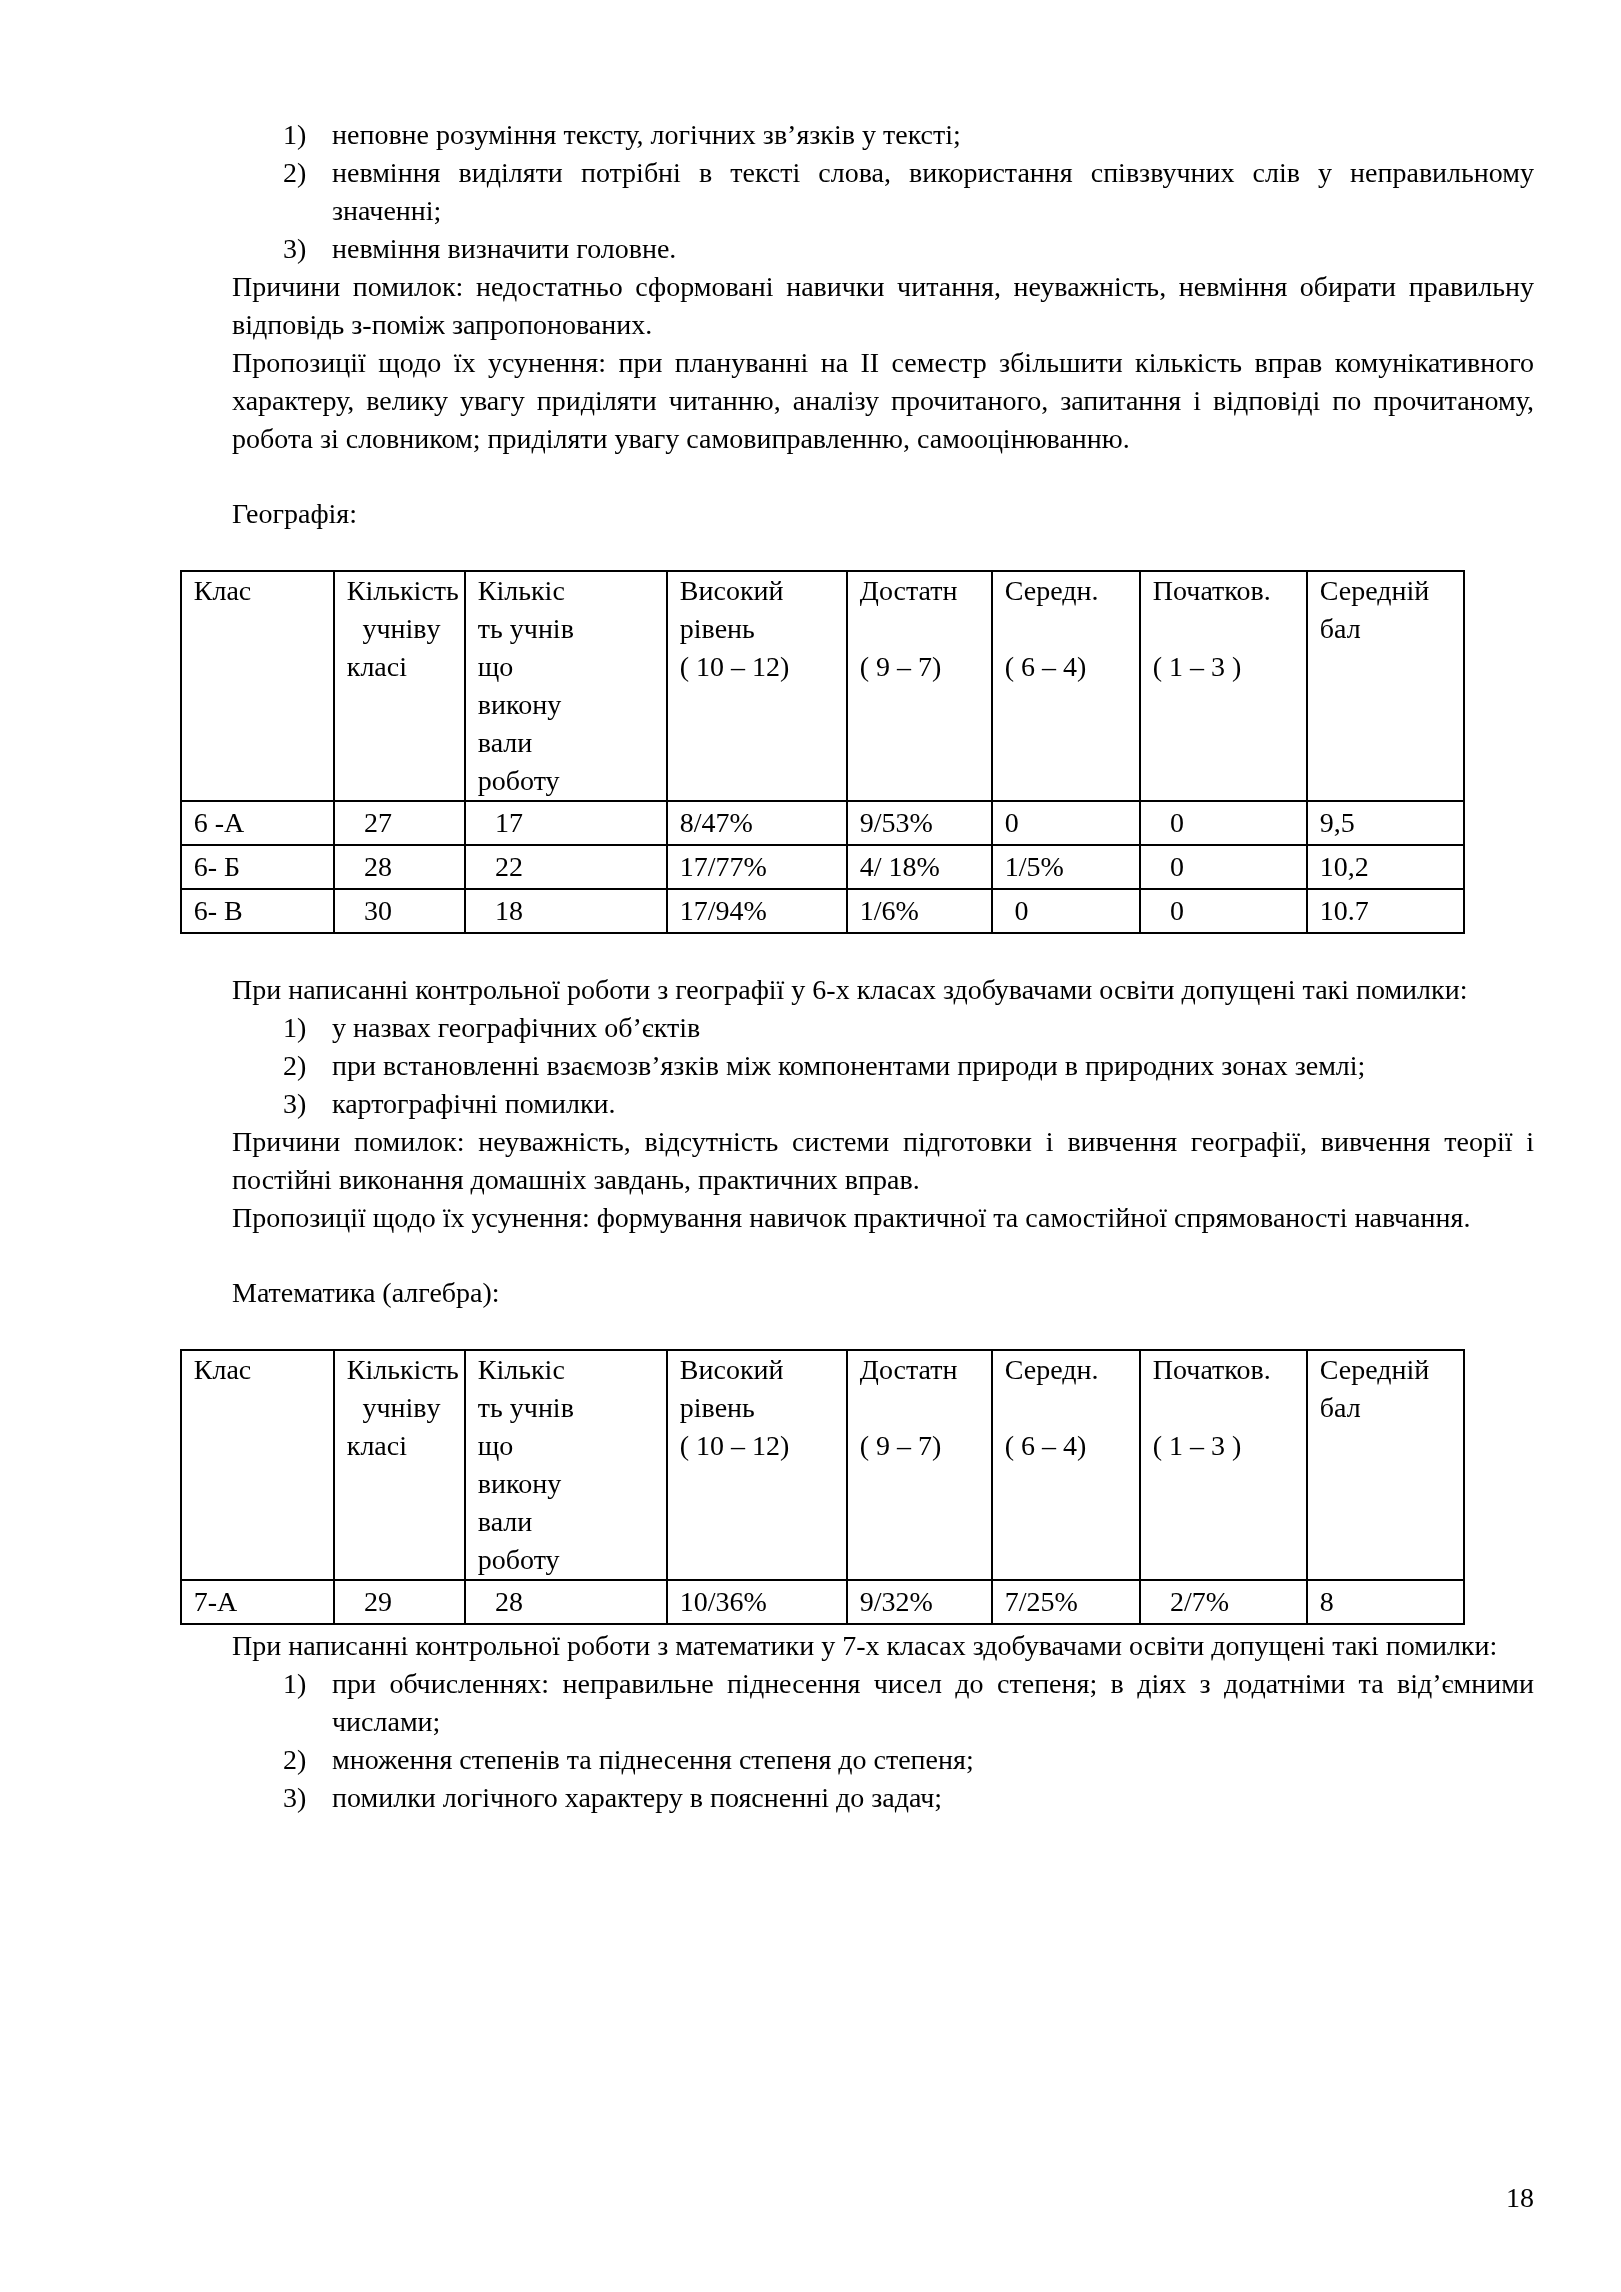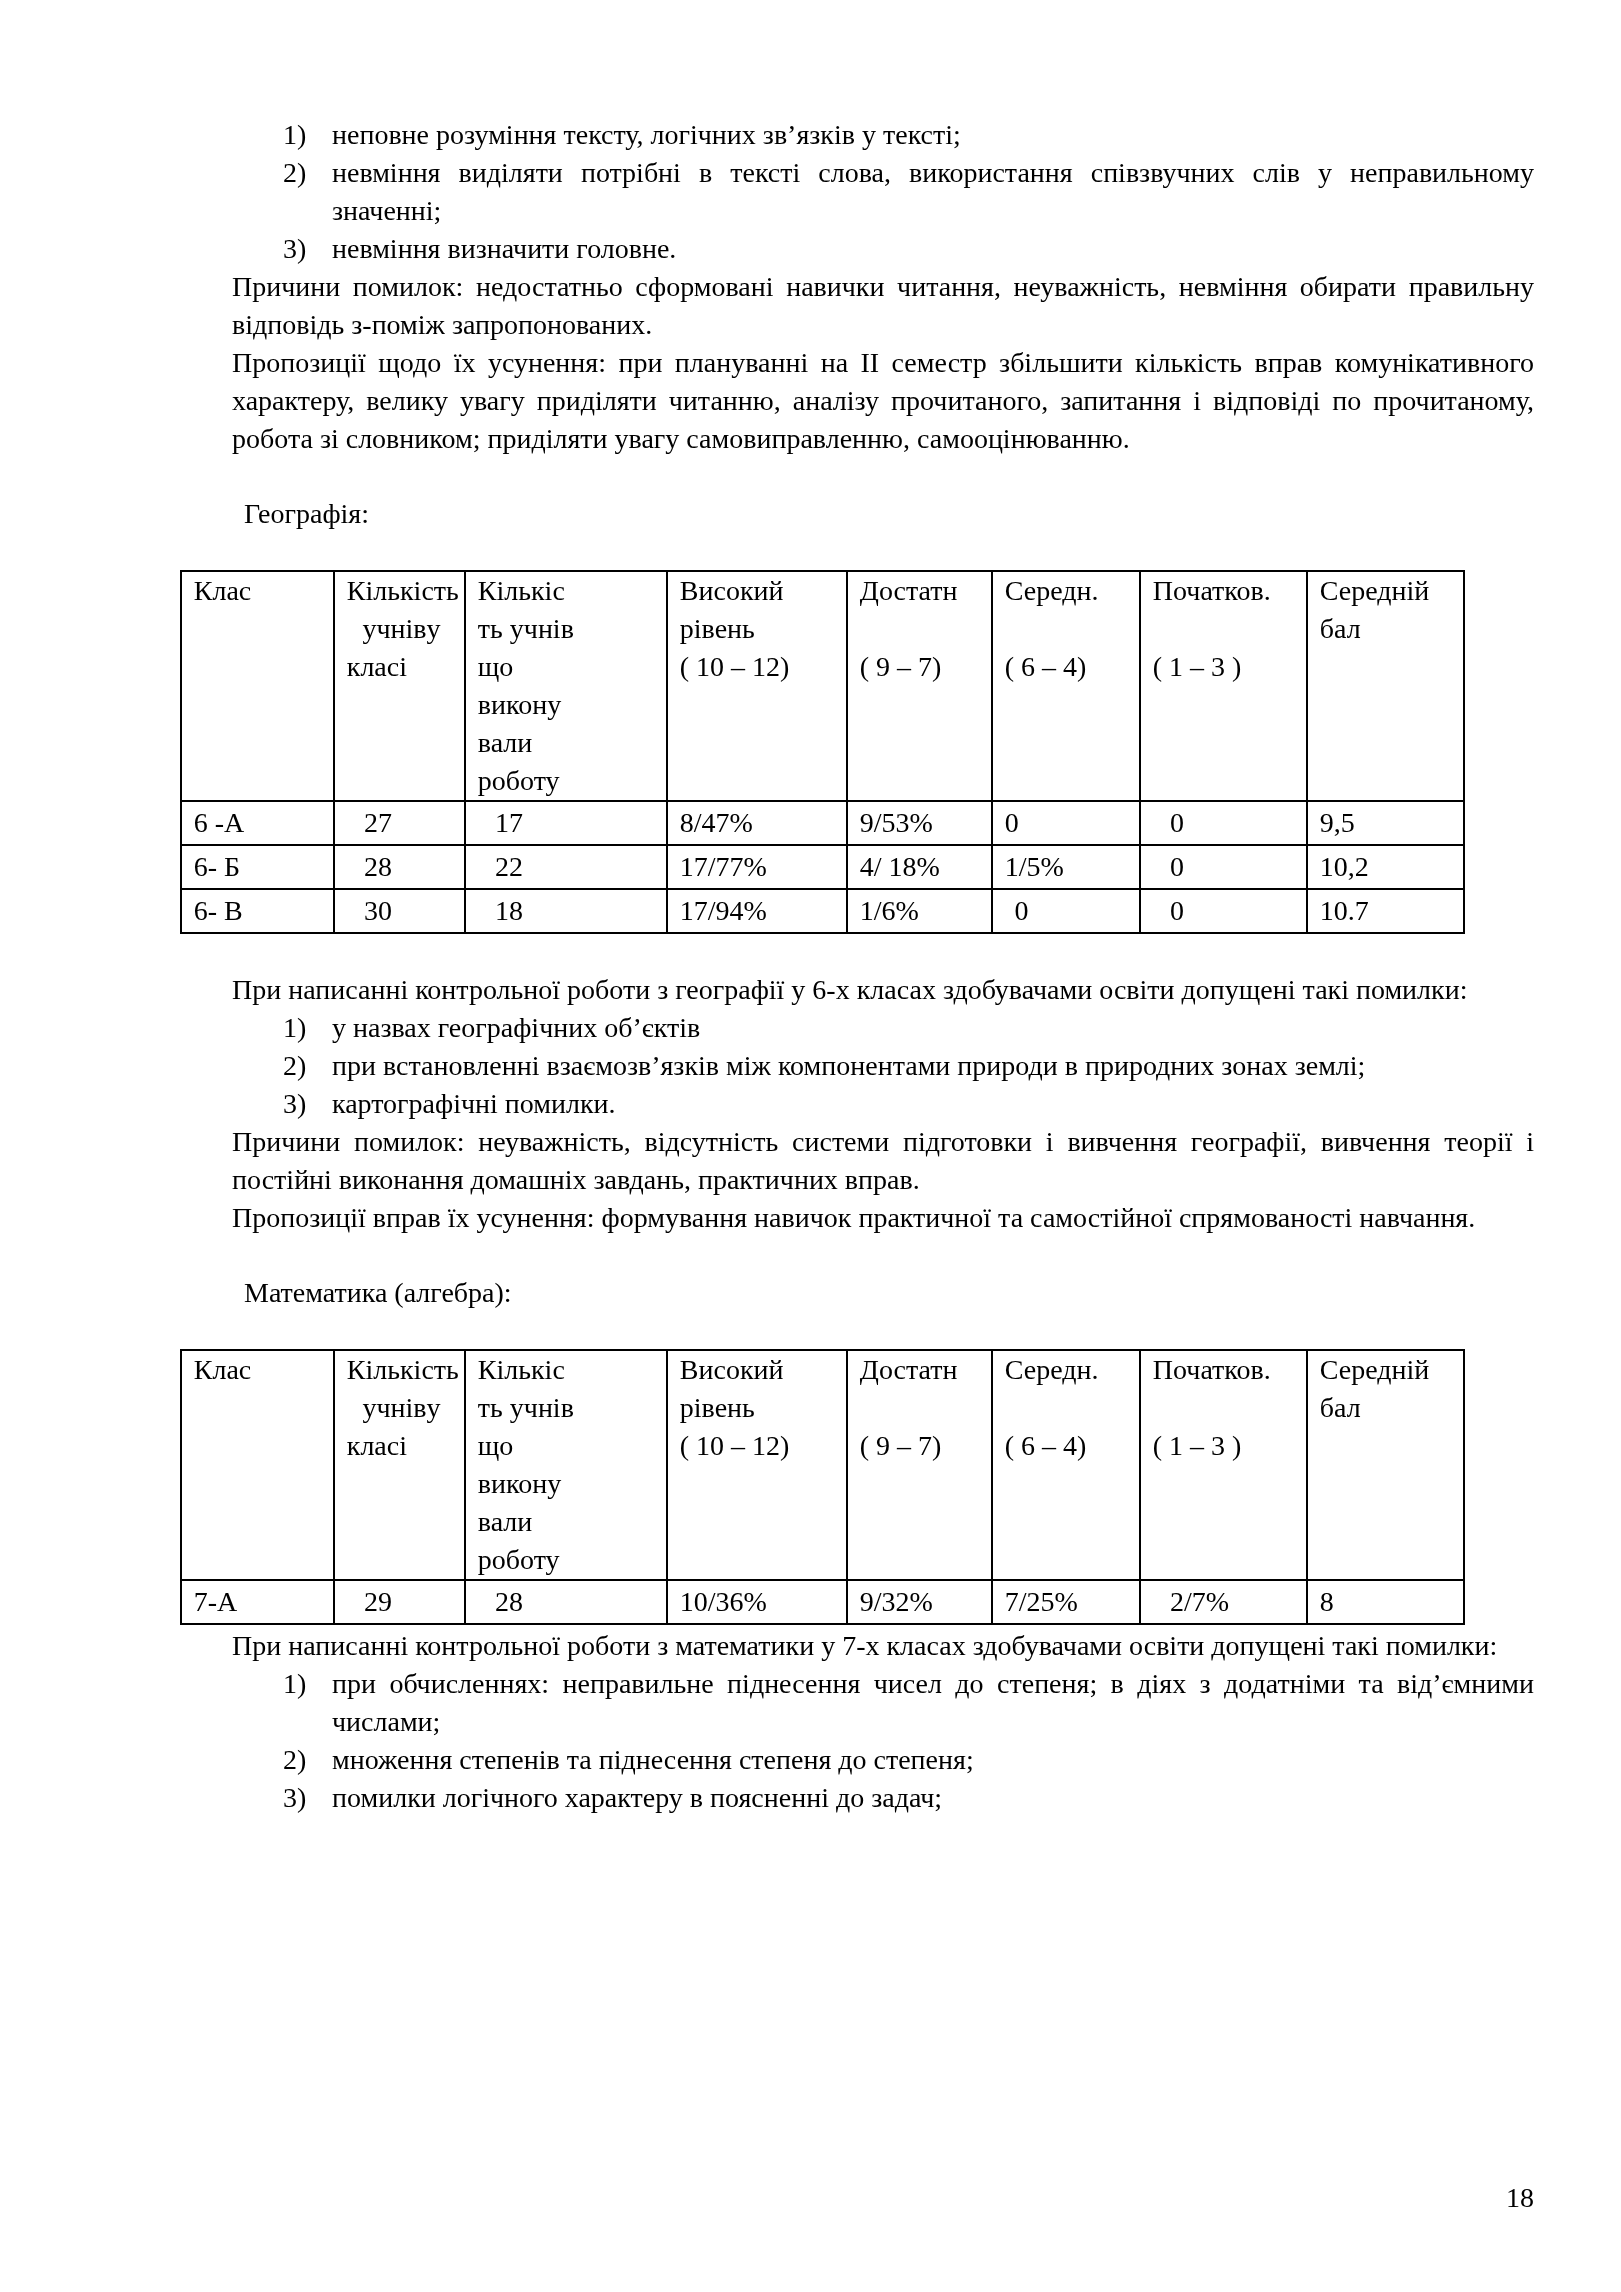--- a/index.html
+++ b/index.html
@@ -9,21 +9,21 @@
     color: #000;
     font-size: 28px;
     line-height: 38px;
   }
   .page { position: absolute; left: 232px; top: 116px; width: 1302px; }
   p { margin: 0; text-align: justify; }
   p.last-left { text-align-last: left; }
   ol.errs { margin: 0; padding: 0; list-style: none; }
   ol.errs li { position: relative; padding-left: 100px; text-align: justify; text-align-last: left; }
   ol.errs li .num { position: absolute; left: 51px; top: 0; }
-  .heading { margin-top: 37px; margin-bottom: 37px; margin-left: 12px; }
+  .heading { margin-top: 37px; margin-bottom: 37px; }
   .spacer { height: 37px; }
 
   table.grades {
     border-collapse: collapse;
     margin-left: -52px;
     width: 1283px;
     table-layout: fixed;
     font-size: 28px;
     line-height: 38px;
   }
@@ -147,21 +147,21 @@
   </table>
 
   <div class="spacer"></div>
   <p class="last-left">При написанні контрольної роботи з географії у 6-х класах здобувачами освіти допущені такі помилки:</p>
   <ol class="errs">
     <li><span class="num">1)</span><span>у назвах географічних об’єктів</span></li>
     <li><span class="num">2)</span><span>при встановленні взаємозв’язків між компонентами природи в природних зонах землі;</span></li>
     <li><span class="num">3)</span><span>картографічні помилки.</span></li>
   </ol>
   <p class="last-left">Причини помилок: неуважність, відсутність системи підготовки і вивчення географії, вивчення теорії і постійні виконання домашніх завдань, практичних вправ.</p>
-  <p class="last-left">Пропозиції вправ їх усунення: формування навичок  практичної та самостійної спрямованості навчання.</p>
+  <p class="last-left">Пропозиції щодо їх усунення: формування навичок  практичної та самостійної спрямованості навчання.</p>
 
   <p class="heading">Математика (алгебра):</p>
 
   <table class="grades">
     <colgroup>
       <col style="width:153px">
         <col style="width:131px">
         <col style="width:202px">
         <col style="width:180px">
       <col style="width:145px">

